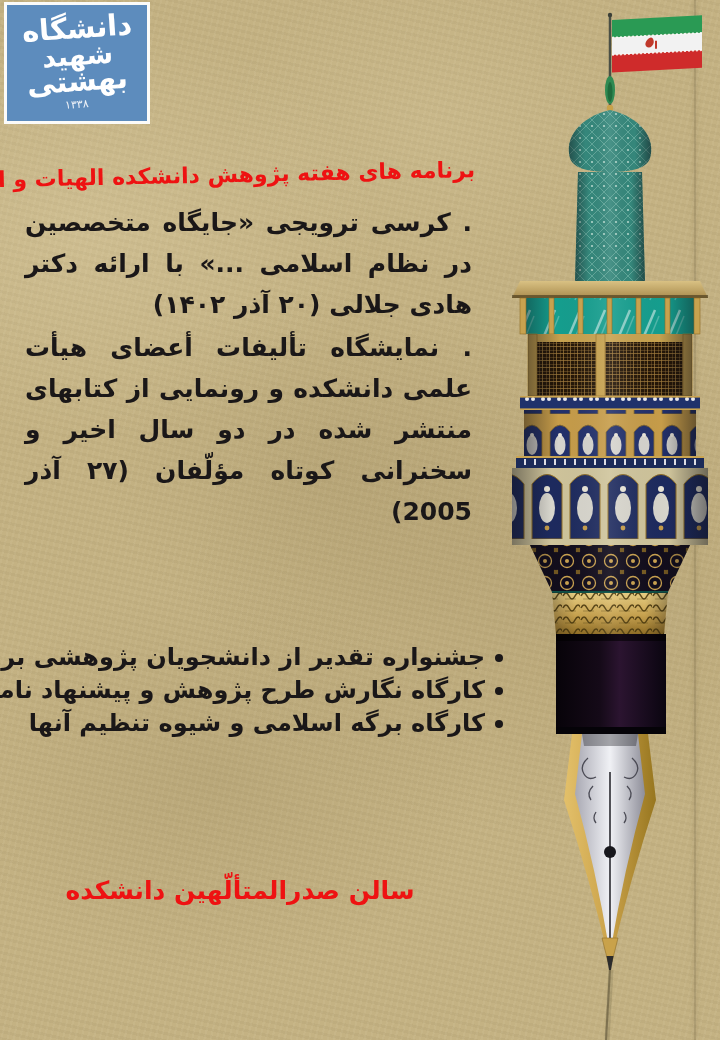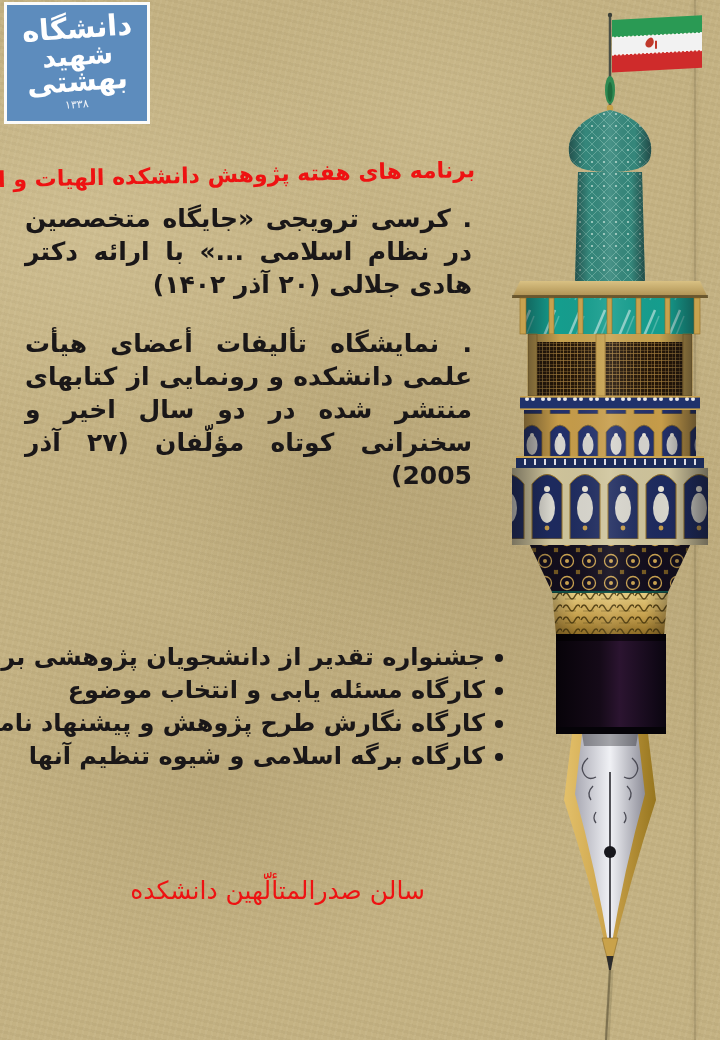--- a/index.html
+++ b/index.html
@@ -41,41 +41,41 @@
   
   .title{
     position:absolute;left:20px;top:157px;width:455px;
     direction:rtl;text-align:right;white-space:nowrap;
     color:#ee1212;font-size:22px;font-weight:bold;
     transform:rotate(-1.2deg);transform-origin:right center;
   }
   .event{
     position:absolute;left:25px;width:447px;
     direction:rtl;text-align:justify;
-    color:#1a1718;font-size:25px;font-weight:bold;line-height:33px;
+    color:#1a1718;font-size:25px;font-weight:bold;line-height:41px;
   }
   .event.e1{top:202px;}
   .event.e2{top:327px;}
   .event.e3{top:492px;text-align-last:center;}
   
   .workshops{position:absolute;left:25px;top:641px;width:478px;direction:rtl;}
   .w-item{
     display:flex;align-items:center;direction:rtl;
     color:#1a1718;font-size:24px;font-weight:bold;line-height:33px;white-space:nowrap;
     justify-content:flex-start;
   }
   .dot{
     width:8px;height:8px;border-radius:50%;background:#1a1718;
     margin-left:10px;flex:0 0 auto;
   }
   
   .venue{
     position:absolute;left:55px;top:876px;width:370px;
-    direction:rtl;text-align:right;
-    color:#ee1212;font-size:25px;font-weight:normal;
+    direction:rtl;text-align:center;
+    color:#ee1212;font-size:25px;font-weight:bold;
   }
   
   .minaret{position:absolute;left:490px;top:0;width:230px;height:1040px;}
 </style>
 </head>
 <body>
 
 <div class="poster">
 
   <div class="crease"></div>
@@ -91,24 +91,20 @@
 
   <div class="title">برنامه های هفته پژوهش دانشکده الهیات و ادیان</div>
 
   <div class="event e1">. کرسی ترویجی «جایگاه متخصصین در نظام اسلامی ...» با ارائه دکتر هادی جلالی (۲۰ آذر ۱۴۰۲)</div>
   <div class="event e2">. نمایشگاه تألیفات أعضای هیأت علمی دانشکده و رونمایی از کتابهای منتشر شده در دو سال اخیر و سخنرانی کوتاه مؤلّفان (۲۷ آذر 2005)</div>
 
   <div class="workshops">
     <div class="w-item">
       <span class="dot"></span>
       <span>جشنواره تقدیر از دانشجویان پژوهشی برتر</span>
-    </div>
-    <div class="w-item">
-      <span class="dot"></span>
-      <span>کارگاه مسئله یابی و انتخاب موضوع</span>
     </div>
     <div class="w-item">
       <span class="dot"></span>
       <span>کارگاه نگارش طرح پژوهش و پیشنهاد نامه</span>
     </div>
     <div class="w-item">
       <span class="dot"></span>
       <span>کارگاه برگه اسلامی و شیوه تنظیم آنها</span>
     </div>
   </div>

